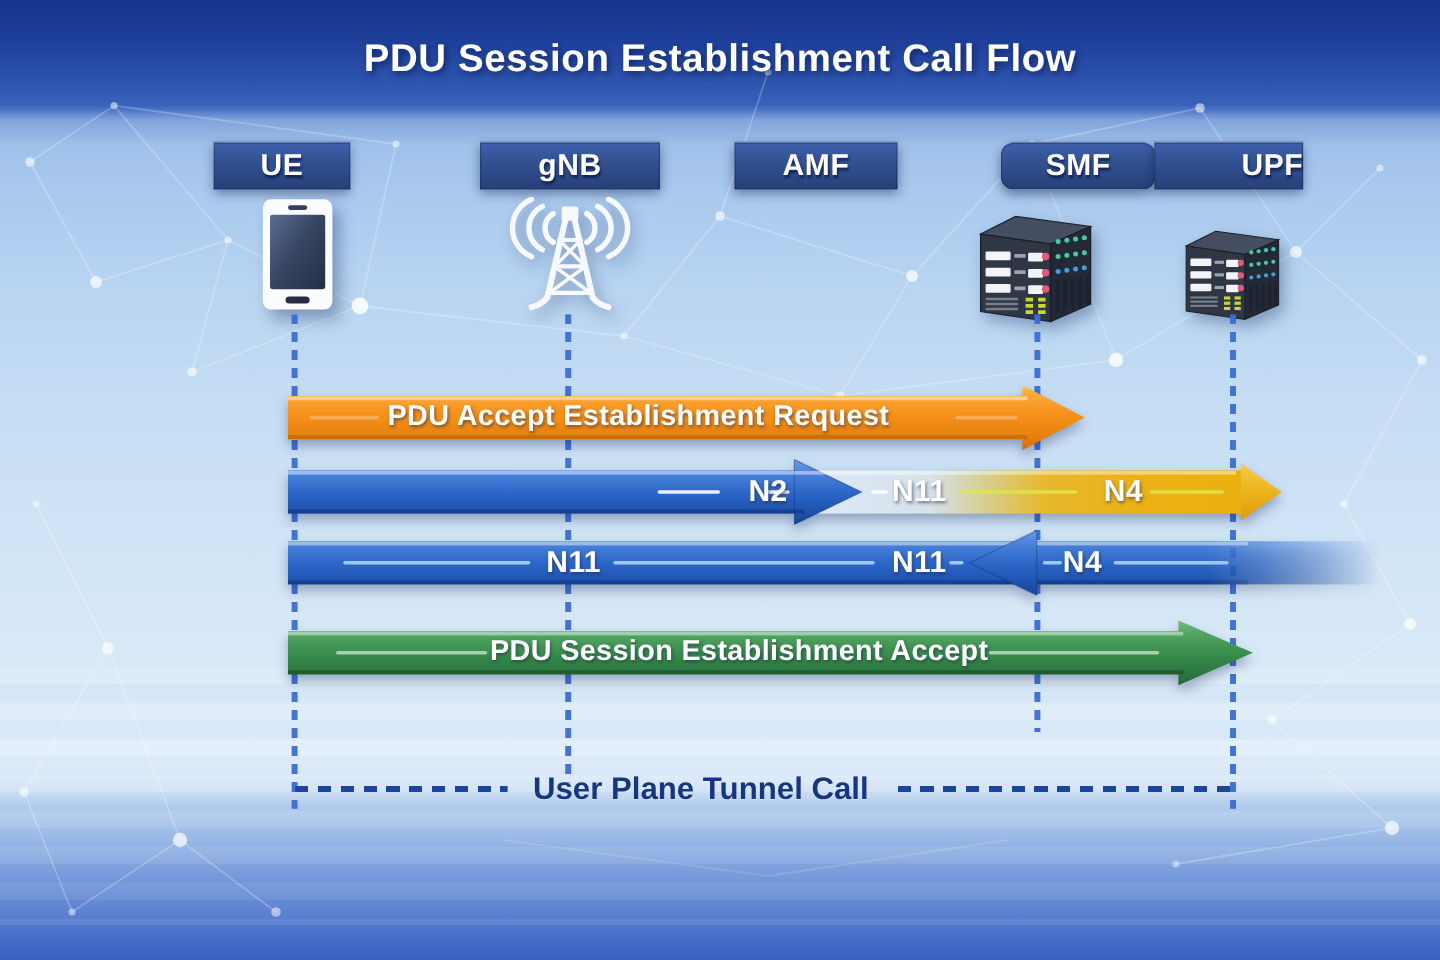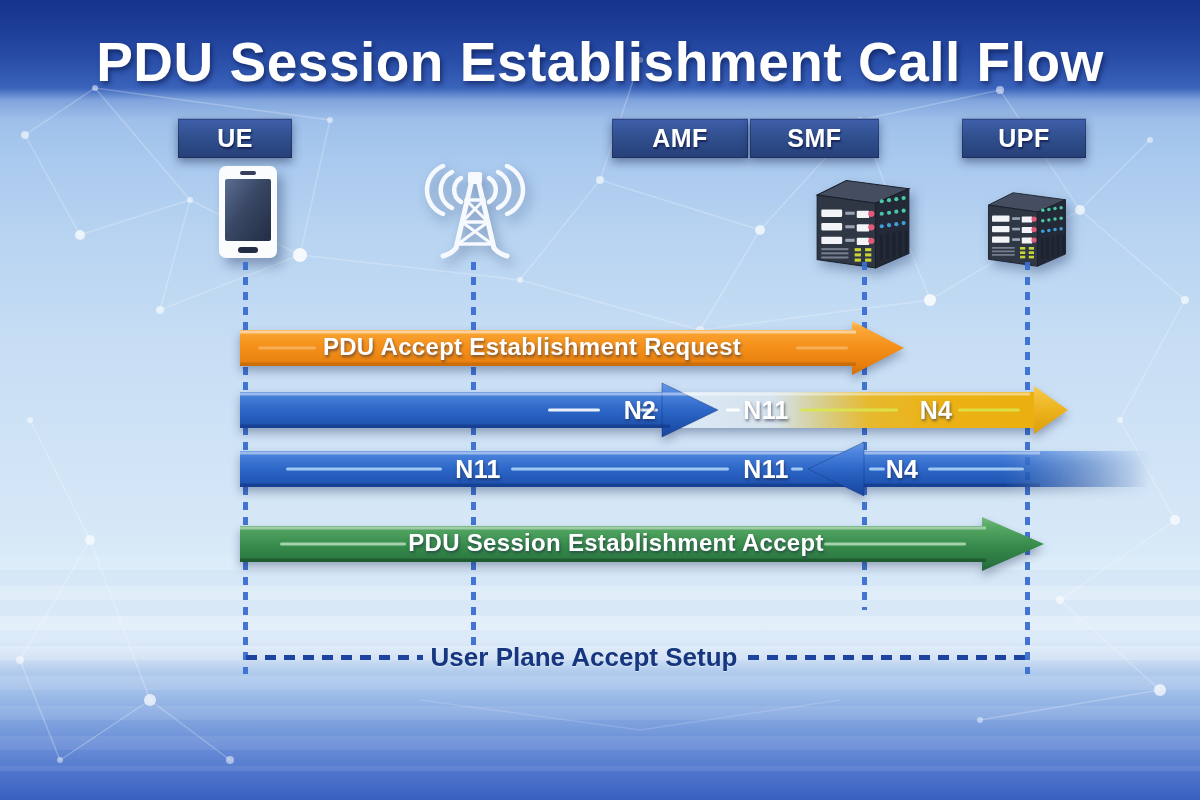--- a/index.html
+++ b/index.html
@@ -15,37 +15,37 @@
   }
   .stripes{
     position:absolute;left:0;top:556px;width:1200px;height:215px;
     background:repeating-linear-gradient(180deg,
       rgba(255,255,255,.16) 0 14px, rgba(140,175,225,.12) 14px 30px);
     opacity:.55;pointer-events:none;
   }
   .mesh{position:absolute;left:0;top:0;}
   .page-title{
     position:absolute;left:0;top:30px;width:1200px;text-align:center;
-    color:#fff;font-size:55px;font-weight:bold;letter-spacing:.5px;
+    color:#fff;font-size:32px;font-weight:bold;letter-spacing:.5px;
     text-shadow:2px 3px 5px rgba(5,15,60,.55);
   }
   .entity{
     position:absolute;top:118px;height:39px;
     display:flex;align-items:center;justify-content:center;
     background:linear-gradient(180deg,#3f5fab 0%,#31508f 45%,#263f78 100%);
     border-top:1px solid rgba(160,190,235,.65);
     box-shadow:0 4px 9px rgba(8,18,60,.45), inset 0 0 0 1px rgba(0,0,25,.25);
     color:#fff;font-size:25px;font-weight:bold;letter-spacing:.5px;
     text-shadow:1px 2px 2px rgba(0,0,45,.55);
   }
   .entity-ue {left:178px;width:114px;}
   .entity-gnb{left:400px;width:150px;}
   .entity-amf{left:612px;width:136px;}
-  .entity-smf{left:750px;width:129px;}
-  .entity-upf{left:962px;width:124px;}
+  .entity-smf{left:834px;width:129px;border-radius:11px;}
+  .entity-upf{left:962px;width:124px;justify-content:flex-end;}
 
   .lifeline{
     position:absolute;width:5px;
     background:repeating-linear-gradient(180deg,#3b6ed2 0 8px,rgba(0,0,0,0) 8px 15px);
     opacity:.95;
   }
   .lifeline-ue {left:243px;top:262px;height:412px;}
   .lifeline-gnb{left:471px;top:262px;height:390px;}
   .lifeline-smf{left:862px;top:262px;height:348px;}
   .lifeline-upf{left:1025px;top:262px;height:412px;}
@@ -143,20 +143,23 @@
         <circle cx="60" cy="760" r="3" fill-opacity=".45"></circle>
       <circle cx="230" cy="760" r="4" fill-opacity=".5"></circle>
     </g>
   </svg>
 
   <div class="page-title">PDU Session Establishment Call Flow</div>
 
   <div class="entity entity-ue">
       <span>UE</span>
     </div>
+  <div class="entity entity-gnb">
+      <span>gNB</span>
+    </div>
   <div class="entity entity-amf">
       <span>AMF</span>
     </div>
   <div class="entity entity-smf">
       <span>SMF</span>
     </div>
   <div class="entity entity-upf">
       <span>UPF</span>
     </div>
 
@@ -406,15 +409,15 @@
   <span class="arrow-label lbl-25" style="left:640px;top:410px;">N2</span>
   <span class="arrow-label lbl-25" style="left:766px;top:410px;">N11</span>
   <span class="arrow-label lbl-25" style="left:936px;top:410px;">N4</span>
   <span class="arrow-label lbl-25" style="left:478px;top:469px;">N11</span>
   <span class="arrow-label lbl-25" style="left:766px;top:469px;">N11</span>
   <span class="arrow-label lbl-25" style="left:902px;top:469px;">N4</span>
   <span class="arrow-label lbl-24" style="left:616px;top:543px;">PDU Session Establishment Accept</span>
 
   <div class="tunnel-dash tunnel-dash-left"></div>
   <div class="tunnel-dash tunnel-dash-right"></div>
-  <span class="tunnel-label">User Plane Accept Setup</span>
+  <span class="tunnel-label">User Plane Tunnel Call</span>
 
 </div>
 
 </body></html>

